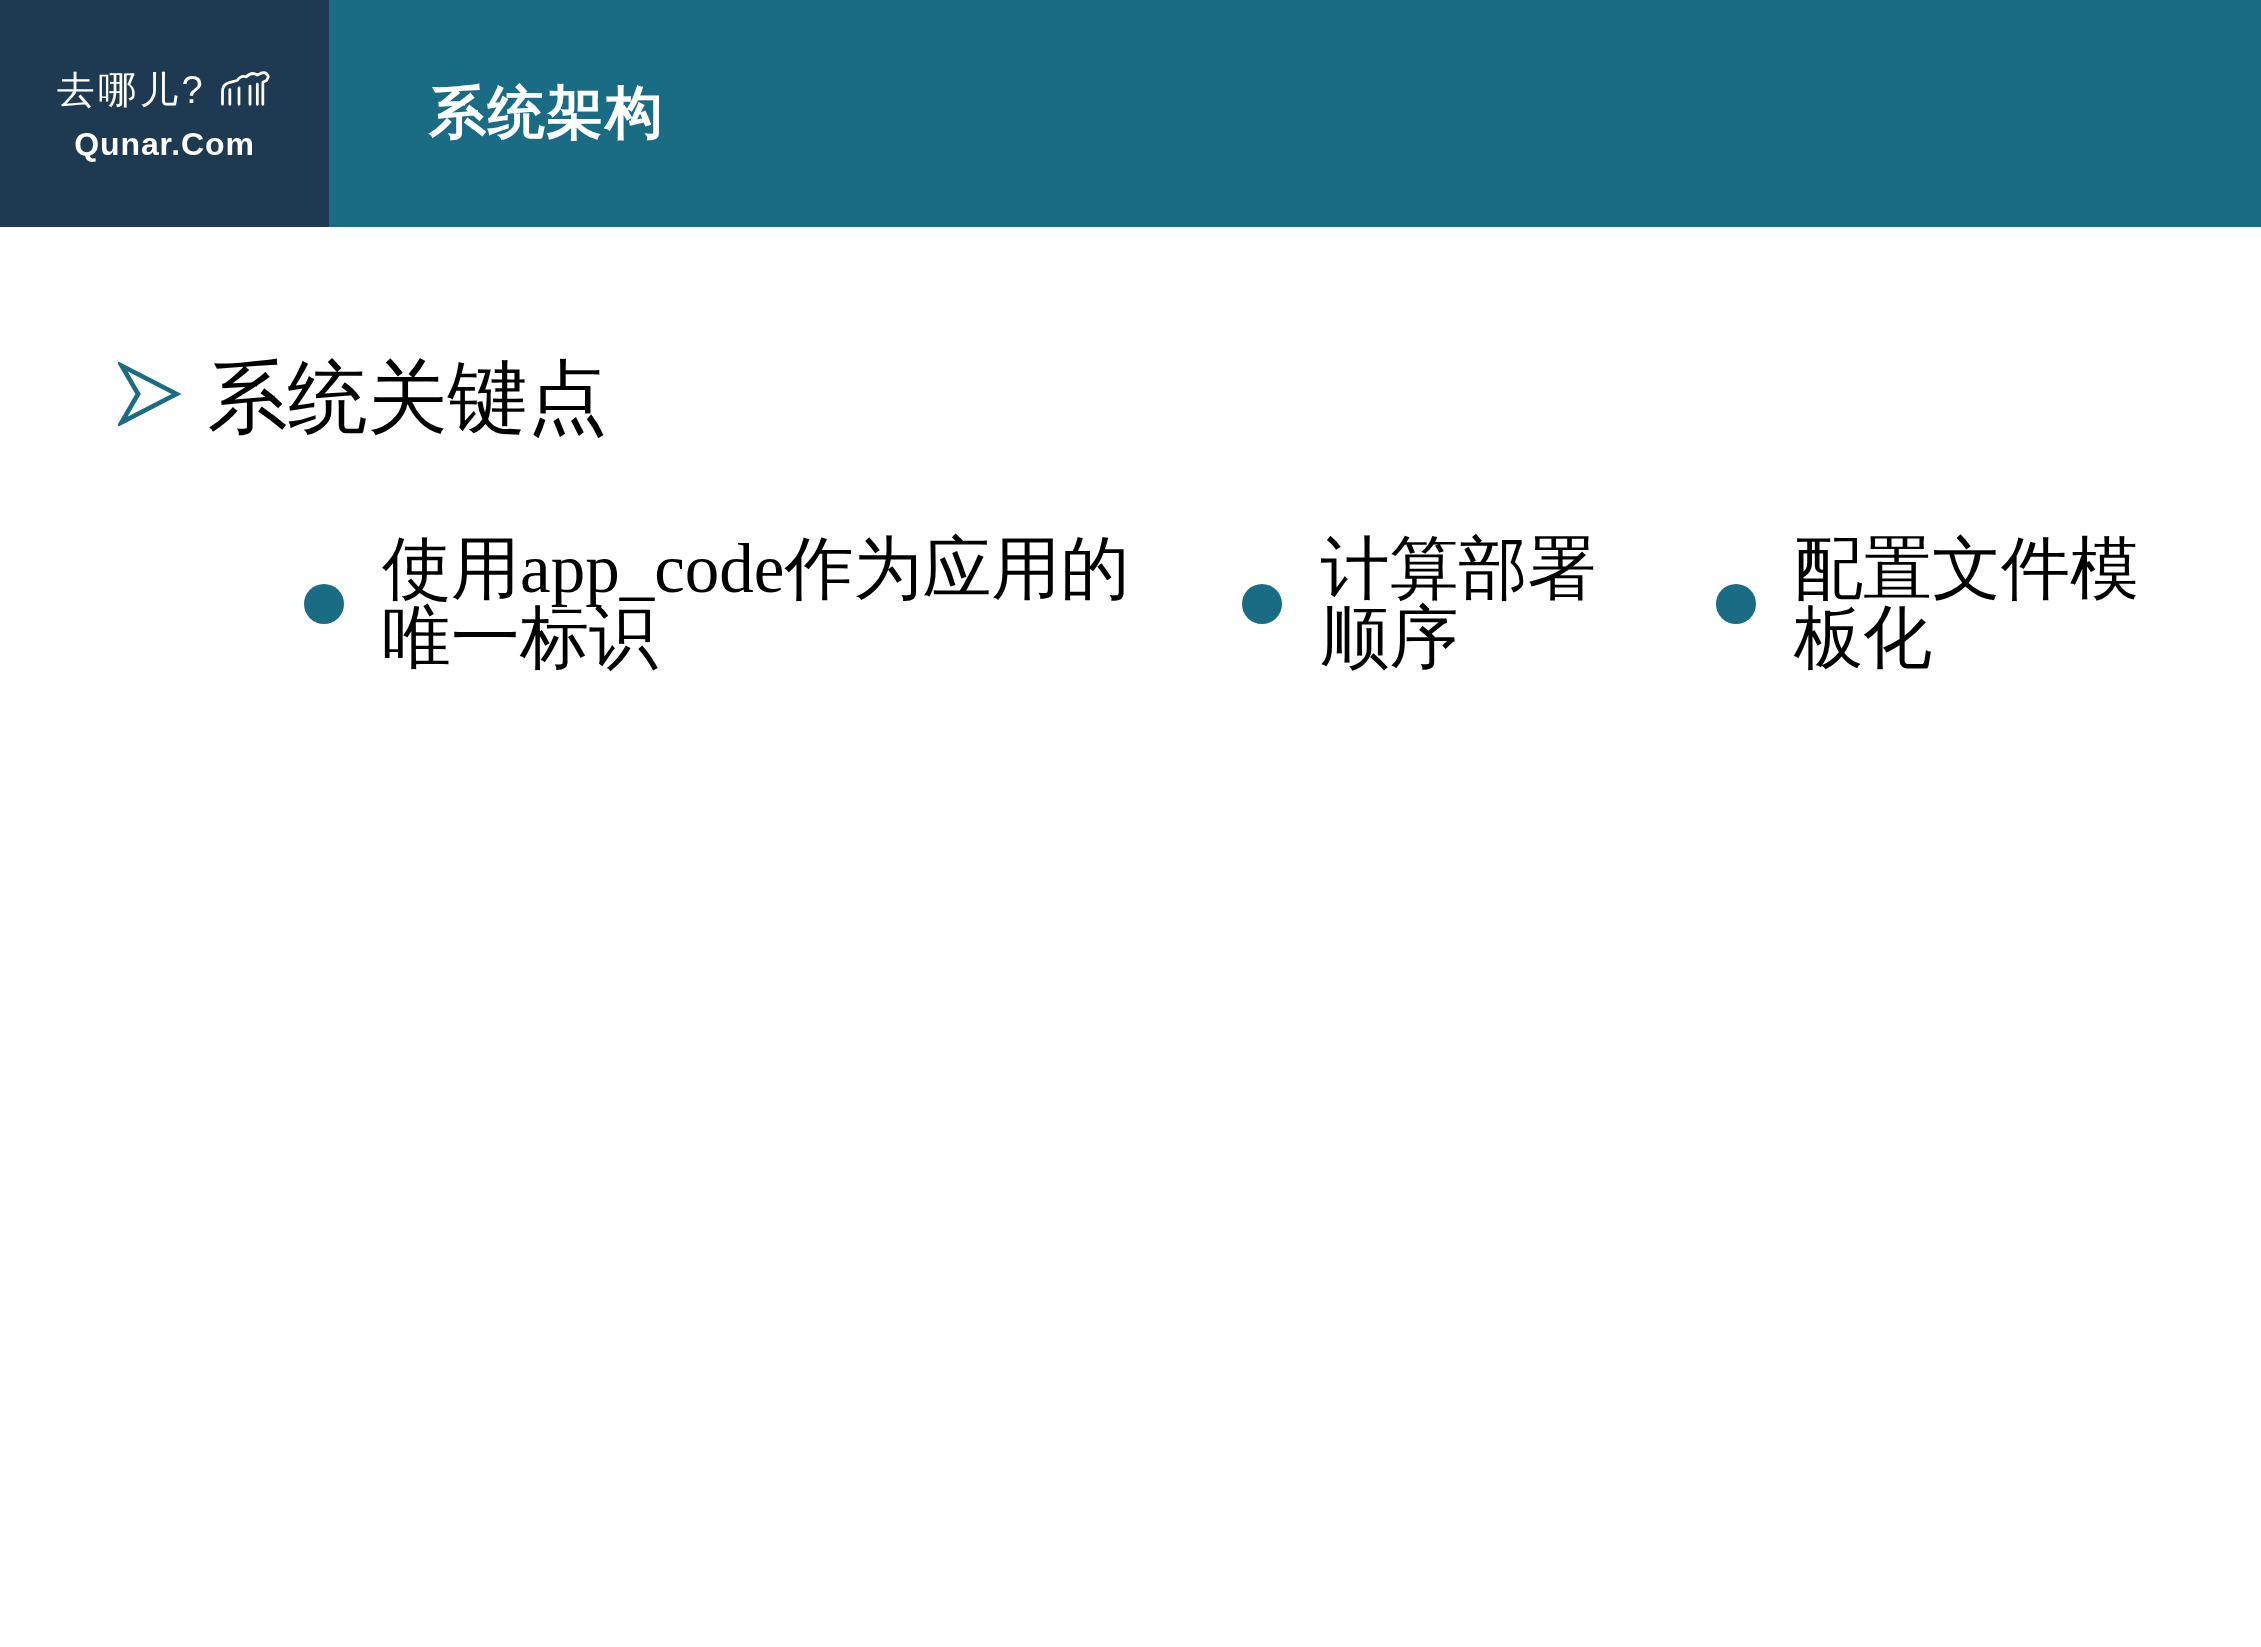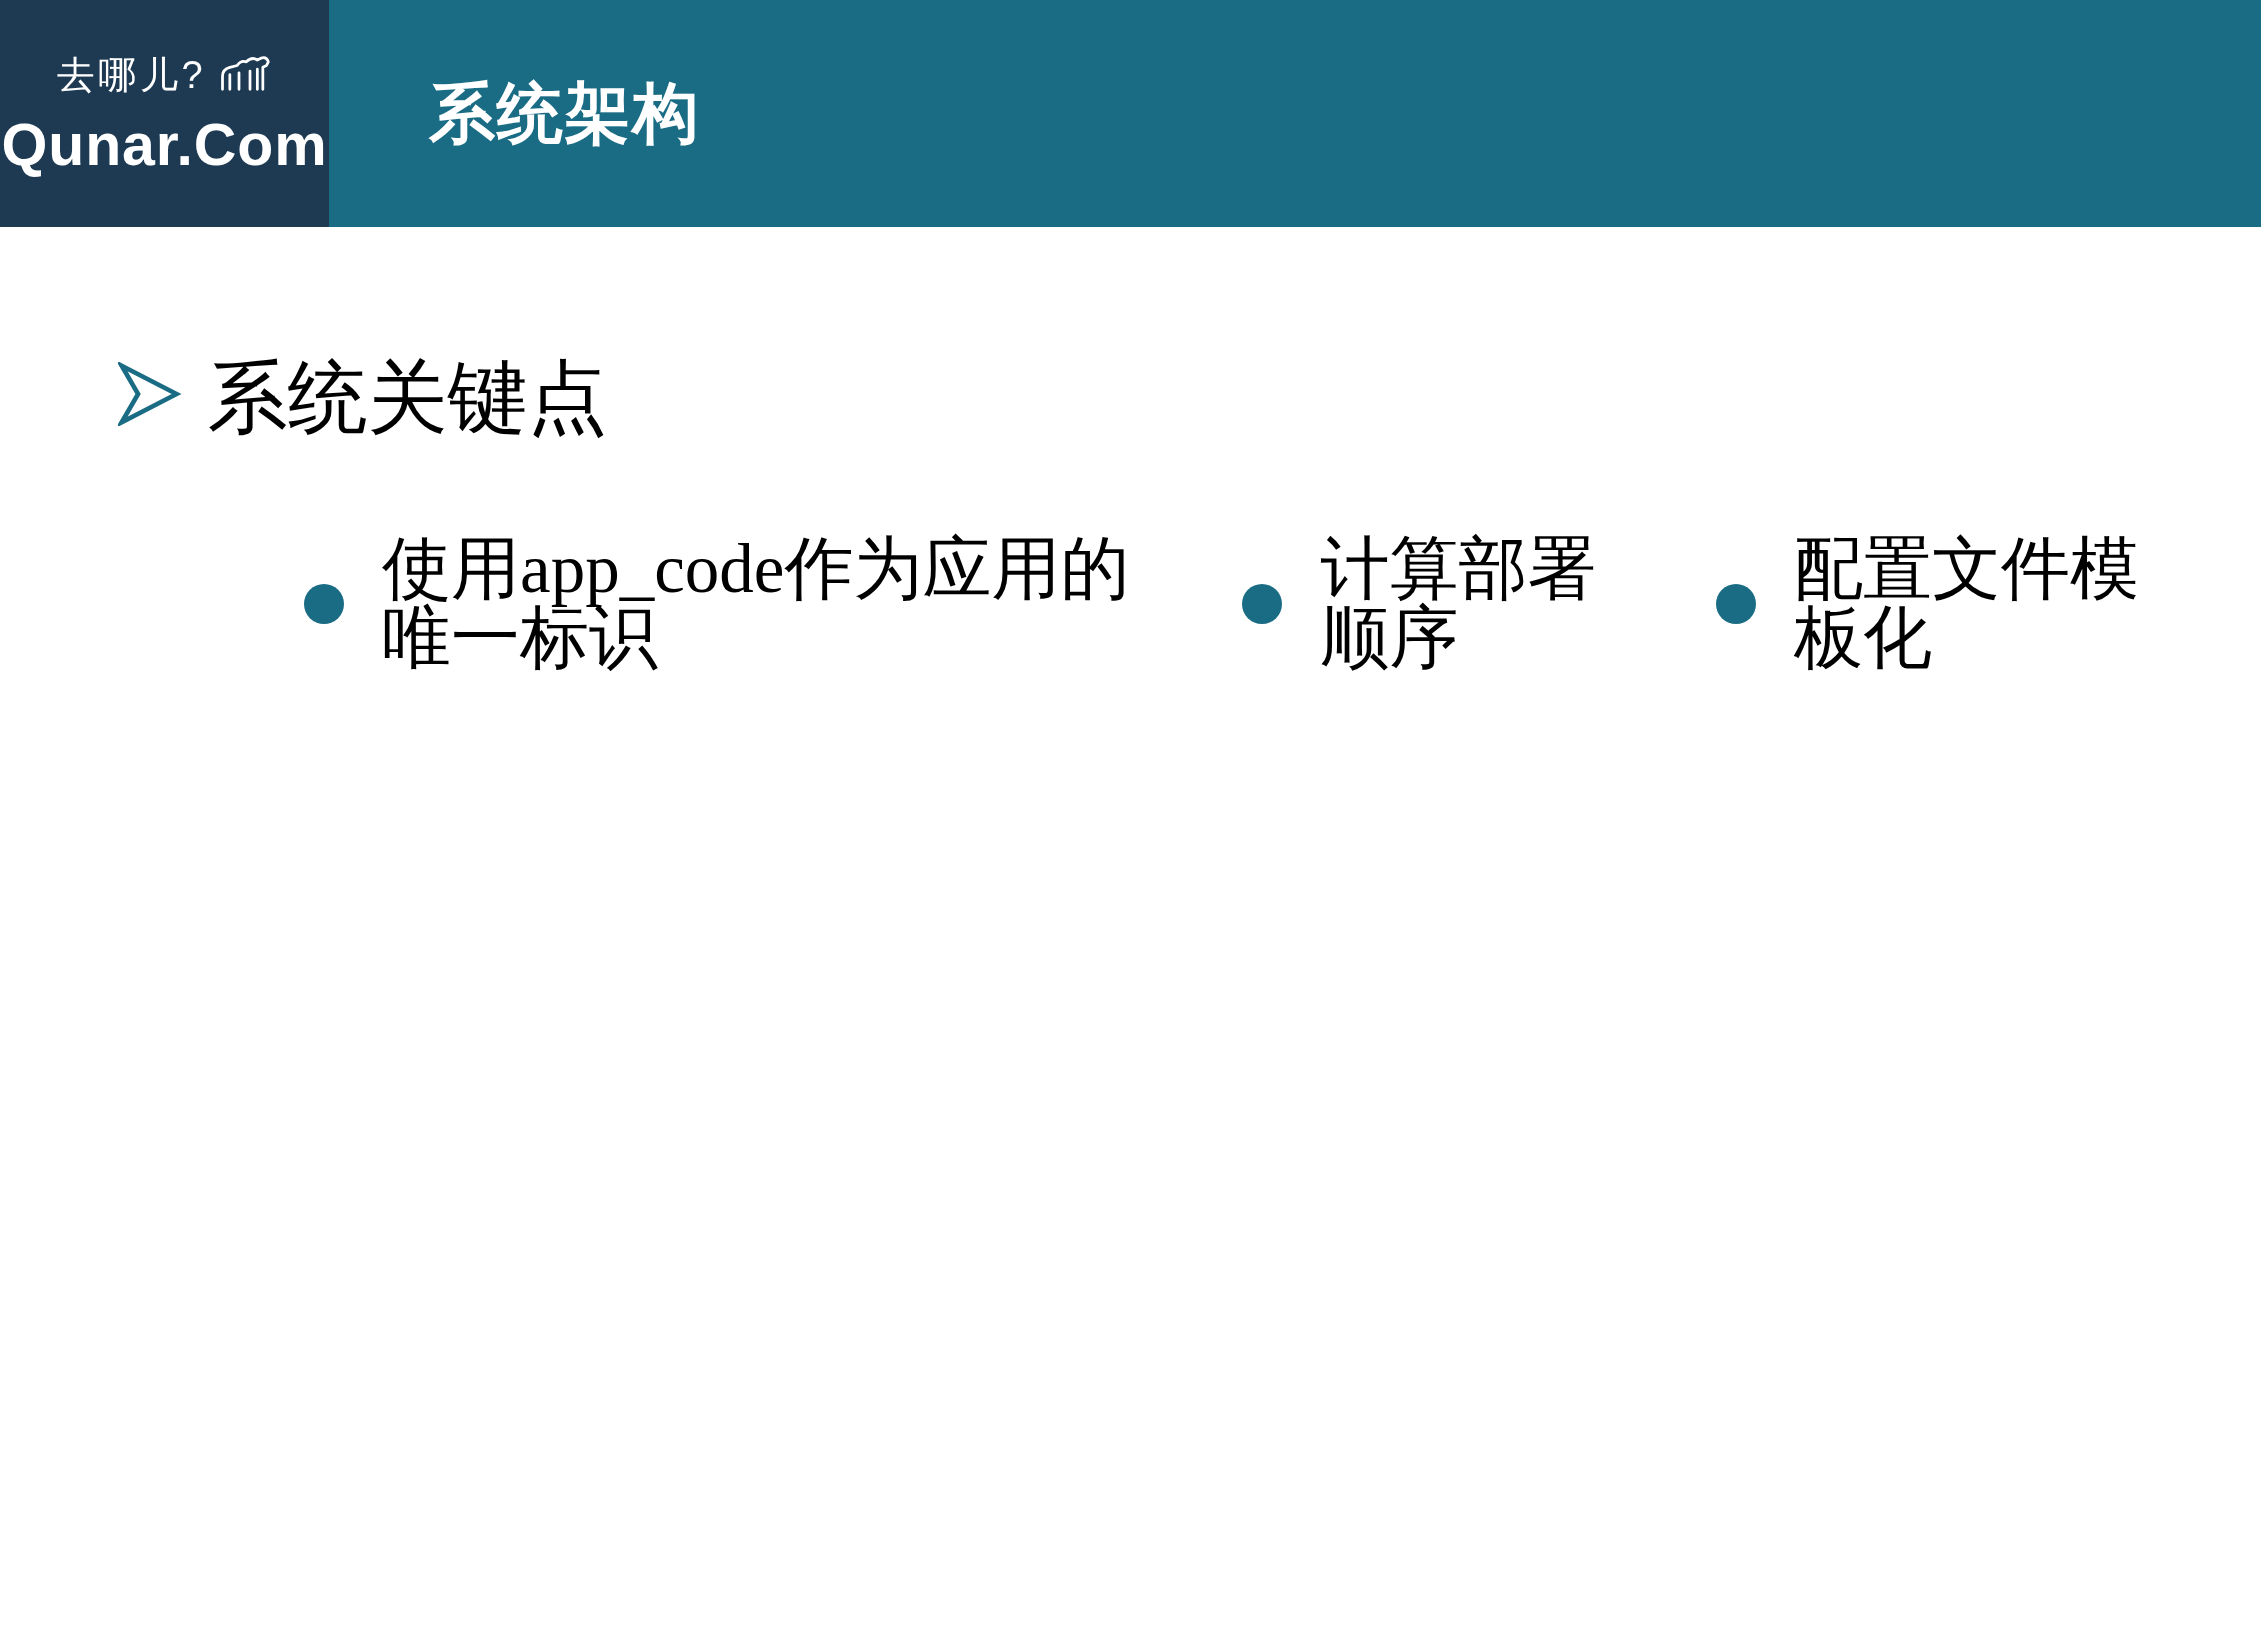--- a/index.html
+++ b/index.html
@@ -31,30 +31,30 @@
     .logo-line1 {
       font-size: 38px;
       font-weight: normal;
       letter-spacing: 3.6px;
       margin-bottom: 9px;
       display: flex;
       align-items: center;
       gap: 11px;
     }
     .logo-line2 {
-      font-size: 59px;
+      font-size: 32px;
       font-weight: bold;
       letter-spacing: 0.9px;
     }
     .camel-icon {
       display: inline-block;
     }
     .title {
       color: #ffffff;
-      font-size: 66px;
+      font-size: 57px;
       font-weight: bold;
       margin-left: 100px;
       letter-spacing: 1.8px;
     }
     .content {
       padding: 118px 118px 0 118px;
     }
     .heading-row {
       display: flex;
       align-items: center;

